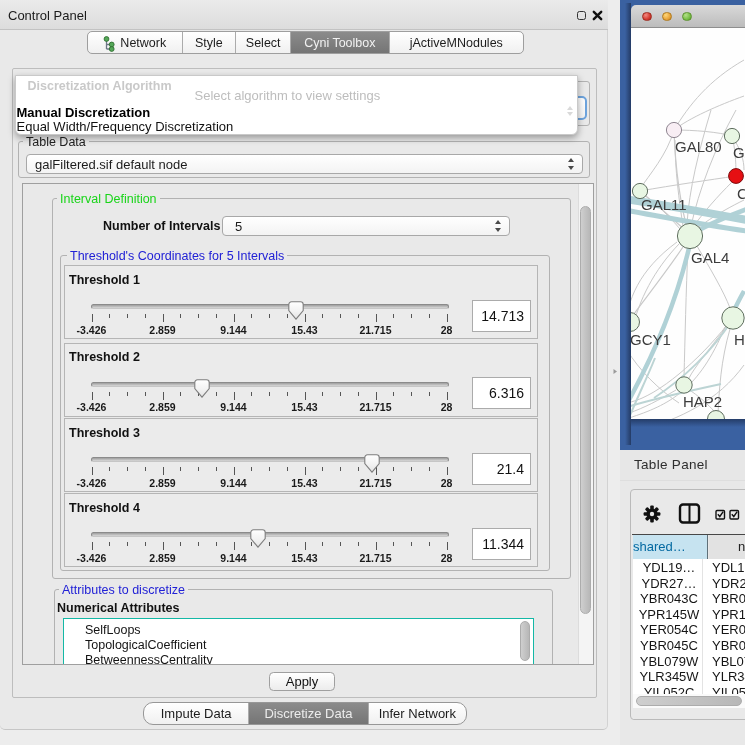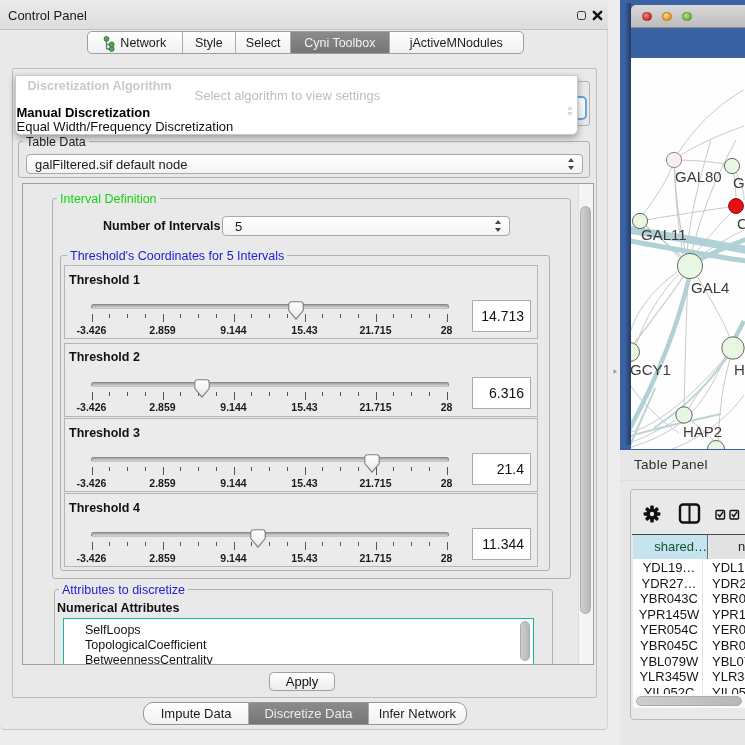--- a/index.html
+++ b/index.html
@@ -85,29 +85,29 @@
 
 .vsb-track { position:absolute; background:#f4f4f4; border-left:1px solid #dcdcdc; }
 .sb-thumb { position:absolute; background:linear-gradient(90deg,#cfcfcf,#b7b7b7); border:1px solid #acacac; border-radius:6px; }
 
 
 #bluebg { left:620px; top:0; width:125px; height:450px; background:#3a61a1; }
 
 #nettitle { left:631px; top:5px; width:114px; height:23px; background:linear-gradient(#d9d9d9,#bcbcbc);
   border-radius:5px 0 0 0; border-bottom:1px solid #8e8e8e; }
 .light { position:absolute; top:6.5px; width:9.5px; height:9.5px; border-radius:50%; }
-#netcanvas { left:631px; top:28px; width:114px; height:391px; background:#fefefe; overflow:hidden;margin-top:30px; }
+#netcanvas { left:631px; top:28px; width:114px; height:391px; background:#fefefe; overflow:hidden; }
 
 #tpbar { left:620px; top:450px; width:125px; height:31px; background:#e7e7e7; border-bottom:1px solid #dedede; }
 #tpbar span { position:absolute; left:14px; top:7px; font-size:13.5px; color:#2e2e2e; letter-spacing:0.3px; }
 #tparea { left:620px; top:481px; width:125px; height:264px; background:#e8e8e8; }
 #tcard { left:630px; top:489px; width:130px; height:231px; background:#e9e9e9; border:1px solid #bababa; border-radius:4px; }
 
 #thead1 { left:633px; top:535px; width:75px; height:24px; background:#c6e3f0; border-right:1.5px solid #5f7079;
-  font-size:13px; color:#14532d; text-align:right; line-height:24px; }
+  font-size:13px; color:#0369a1; text-align:left; line-height:24px; }
 #thead2 { left:709px; top:535px; width:36px; height:24px; background:#e2e2e2; }
 #theadline { left:632px; top:534px; width:113px; height:1px; background:#474747; }
 #theadbot { left:633px; top:558.5px; width:112px; height:1px; background:#b5b5b5; }
 #tbody { left:633px; top:559px; width:112px; height:135px; background:#fff; overflow:hidden; }
 #tbody .r { position:absolute; width:100%; height:15.6px; font-size:13px; color:#151515; }
 #tbody .c1 { position:absolute; left:0; width:72px; text-align:center; }
 #tbody .c2 { position:absolute; left:79px; white-space:nowrap; }
 #hsb { left:633px; top:694px; width:112px; height:14px; background:#fafafa; }
 #hsb .sb-thumb { left:3px; top:2px; width:106px; height:10px; }
 #tbottom { left:633px; top:708px; width:112px; height:11px; background:#e9e9e9; }

